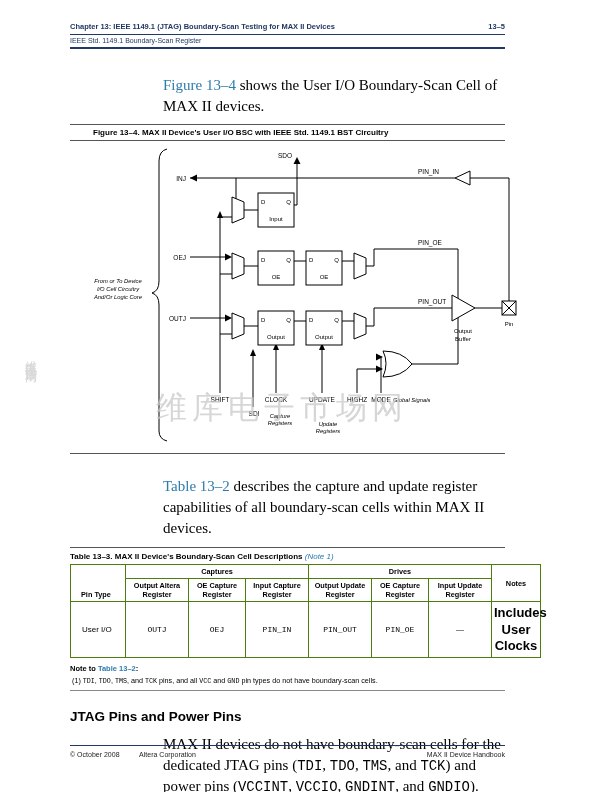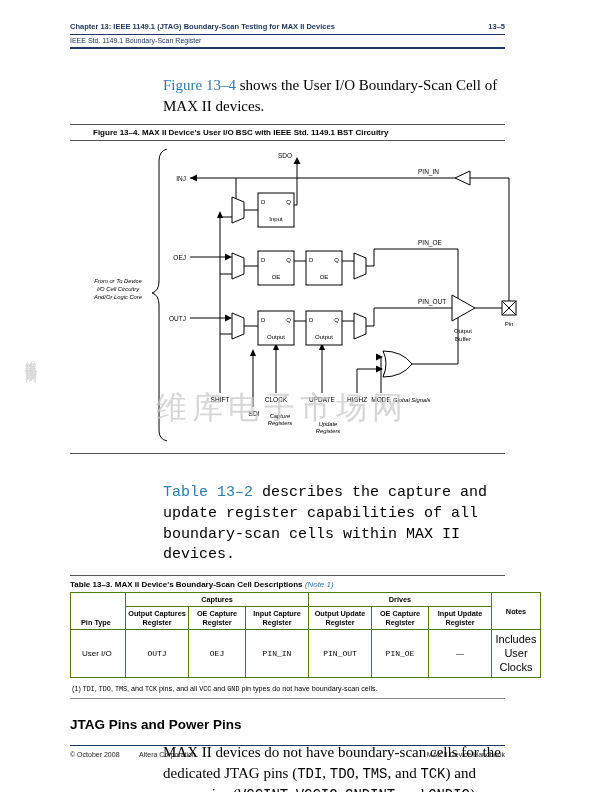--- a/index.html
+++ b/index.html
@@ -12,21 +12,21 @@
   .hdr-title,.hdr-page{font-size:7.5px;font-weight:bold;color:#203864;}
   .rule-nav-thin{border-top:1px solid #203864;margin:3px 0 2px 0;}
   .hdr-sub{font-size:7px;color:#203864;margin:1px 0 3px 0;}
   .rule-nav-thick{border-top:2.5px solid #203864;}
 
   
   .rule{border-top:1px solid #555;}
   .body-text{font-family:"Liberation Serif",serif;font-size:15px;line-height:1.38;
              margin:0 0 0 93px;}
   .intro{margin-top:26px;margin-bottom:8px;}
-  .after-fig{margin-top:29px;margin-bottom:9px;font-family:Liberation Mono, monospace;}
+  .after-fig{margin-top:22px;margin-bottom:9px;}
   .s-bold{font-weight:bold;}
   .s-link{color:#2e7cac;}
   .s-note{color:#2e7cac;font-style:italic;}
   .s-mono{font-family:"Liberation Mono",monospace;font-size:0.93em;}
 
   
   .fig-caption{font-size:8px;margin:3px 0;padding-left:23px;}
   .figure{position:relative;height:312px;}
   .figure svg{display:block;}
   svg text{font-family:"Liberation Sans",sans-serif;font-size:6.5px;fill:#000;}
@@ -40,21 +40,21 @@
   
   .tbl-caption{font-size:8px;margin:4px 0 3px 0;}
   table.bsc{border-collapse:collapse;width:100%;table-layout:fixed;}
   table.bsc th,table.bsc td{border:1px solid #4d7c0f;}
   table.bsc th{font-size:7.3px;padding:2px 1px;text-align:center;vertical-align:middle;
                font-weight:bold;}
   table.bsc th.th-pin{text-align:left;vertical-align:bottom;padding-left:10px;}
   table.bsc td{font-size:8px;padding:3px 2px;text-align:center;vertical-align:middle;}
   table.bsc td.td-pin{text-align:left;padding-left:11px;}
   table.bsc td.mono{font-family:"Liberation Mono",monospace;}
-  table.bsc td.td-notes{font-size:11px;line-height:1.25;}
+  table.bsc td.td-notes{font-size:13px;line-height:1.25;font-weight:bold;}
 
   
   .note-block{margin-top:6px;}
   .note-head{font-size:7.5px;font-weight:bold;}
   .note-item{font-size:7.2px;margin:3px 0 5px 2px;}
   .note-rule{border-top:1px solid #888;margin-top:2px;}
 
   
   .section-title{font-size:13.5px;font-weight:bold;margin:18px 0 10px 0;}
 
@@ -206,41 +206,42 @@
           <col style="width:49px">
       </colgroup>
       <tbody>
           <tr>
         <th rowspan="2" class="th-pin">Pin Type</th>
         <th colspan="3">Captures</th>
         <th colspan="3">Drives</th>
         <th rowspan="2">Notes</th>
       </tr>
       <tr>
-        <th>Output Captures Register</th>
+        <th>Output Altera Register</th>
         <th>OE Capture Register</th>
         <th>Input Capture Register</th>
         <th>Output Update Register</th>
         <th>OE Capture Register</th>
         <th>Input Update Register</th>
       </tr>
       <tr>
         <td class="td-pin">User I/O</td>
         <td class="mono">OUTJ</td>
         <td class="mono">OEJ</td>
         <td class="mono">PIN_IN</td>
         <td class="mono">PIN_OUT</td>
         <td class="mono">PIN_OE</td>
         <td>—</td>
         <td class="td-notes">Includes User Clocks</td>
       </tr>
     </tbody>
       </table>
 
     <div class="note-block">
+      <div class="note-head"><span>Note to </span><span class="s-link">Table 13–2</span><span>:</span></div>
       <div class="note-item"><span>(1)  </span><span class="s-mono">TDI</span><span>, </span><span class="s-mono">TDO</span><span>, </span><span class="s-mono">TMS</span><span>, and </span><span class="s-mono">TCK</span><span> pins, and all </span><span class="s-mono">VCC</span><span> and </span><span class="s-mono">GND</span><span> pin types do not have boundary-scan cells.</span></div>
       <div class="note-rule"></div>
     </div>
 
     <h2 class="section-title">JTAG Pins and Power Pins</h2>
     <p class="body-text"><span>MAX II devices do not have boundary-scan cells for the dedicated JTAG pins (</span><span class="s-mono">TDI</span><span>, </span><span class="s-mono">TDO</span><span>, </span><span class="s-mono">TMS</span><span>, and </span><span class="s-mono">TCK</span><span>) and power pins (</span><span class="s-mono">VCCINT</span><span>, </span><span class="s-mono">VCCIO</span><span>, </span><span class="s-mono">GNDINT</span><span>, and </span><span class="s-mono">GNDIO</span><span>).</span></p>
 
   </div>
 
   <div class="watermark-side">维库电子市场网</div>

